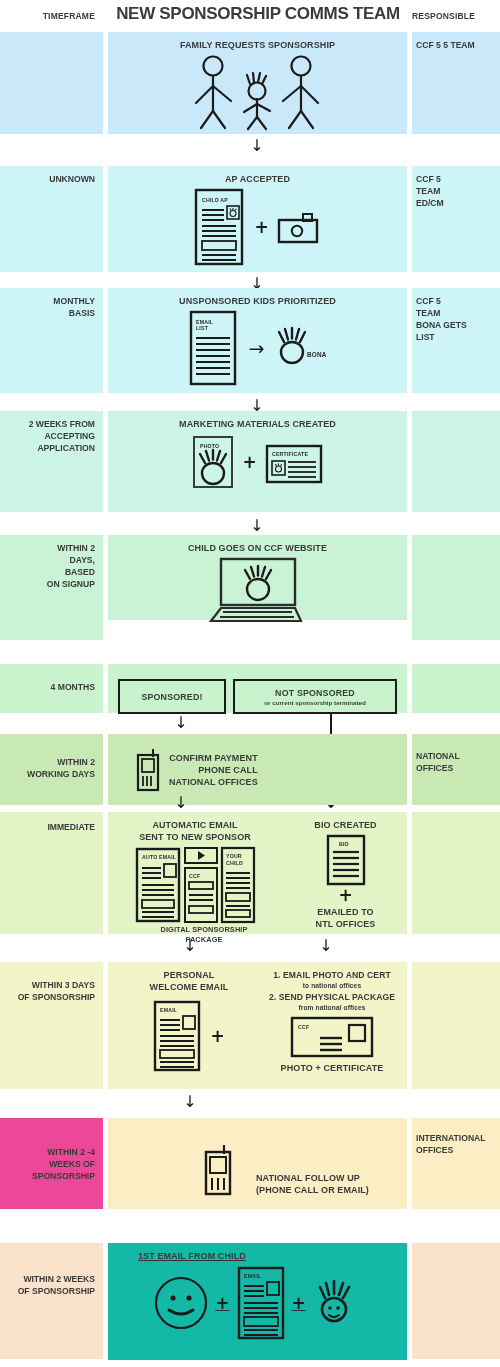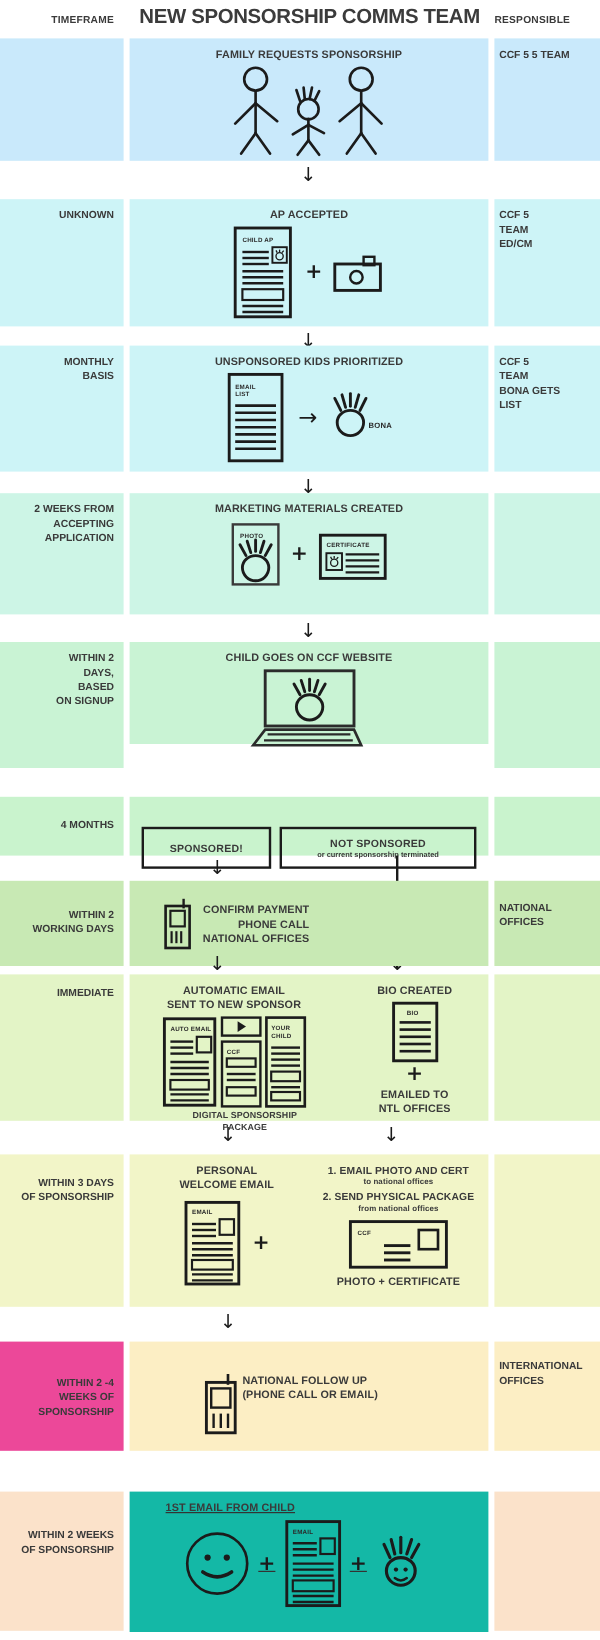--- a/index.html
+++ b/index.html
@@ -342,21 +342,21 @@
           </g>
         </svg>
       </div>
     </div>
     <div class="cell-right" style="height:105px;background:#c9f3d4;"></div>
   </div>
 
   <div class="band" style="left:0;top:664px;width:500px;height:49px;">
     <div class="cell-left" style="height:49px;background:#c9f3cd;padding-top:17px;">4 MONTHS</div>
     <div class="cell-mid" style="height:49px;background:#c9f3cd;">
-      <div style="display:flex;justify-content:center;gap:7px;padding-top:25px;">
+      <div style="display:flex;justify-content:center;gap:7px;padding-top:15px;">
         <div class="decision-box" style="width:108px;height:35px;">
           <span class="dec-main">SPONSORED!</span>
         </div>
         <div class="decision-box" style="width:164px;height:35px;">
           <span class="dec-main">NOT SPONSORED</span>
           <span class="dec-sub">or current sponsorship terminated</span>
         </div>
       </div>
     </div>
     <div class="cell-right" style="height:49px;background:#c9f3cd;"></div>
@@ -538,21 +538,21 @@
     </div>
     <div class="cell-right" style="height:127px;background:#f2f5c8;"></div>
   </div>
   <div class="arrow" style="left:183px;top:1094px;">↓</div>
 
   <div class="band" style="left:0;top:1118px;width:500px;height:91px;">
     <div class="cell-left" style="height:91px;background:#ec4899;white-space:pre-line;padding-top:28px;">WITHIN 2 -4
 WEEKS OF
 SPONSORSHIP</div>
     <div class="cell-mid" style="height:91px;background:#fceec4;">
-      <div style="display:flex;align-items:flex-start;gap:4px;padding:26px 0 0 62px;">
+      <div style="display:flex;align-items:flex-end;gap:24px;padding:26px 0 0 96px;">
         <svg width="28" height="52" viewBox="0 0 28 52">
           <line x1="20" y1="1" x2="20" y2="10" stroke="#1b1b1b" stroke-width="2.2"></line>
           <rect x="2" y="8" width="24" height="42" fill="none" stroke="#1b1b1b" stroke-width="2.4"></rect>
           <rect x="6" y="13" width="16" height="16" fill="none" stroke="#1b1b1b" stroke-width="2"></rect>
           <g stroke="#1b1b1b" stroke-width="2">
             <line x1="8" y1="34" x2="8" y2="46"></line>
             <line x1="14" y1="34" x2="14" y2="46"></line>
             <line x1="20" y1="34" x2="20" y2="46"></line>
           </g>
         </svg>

